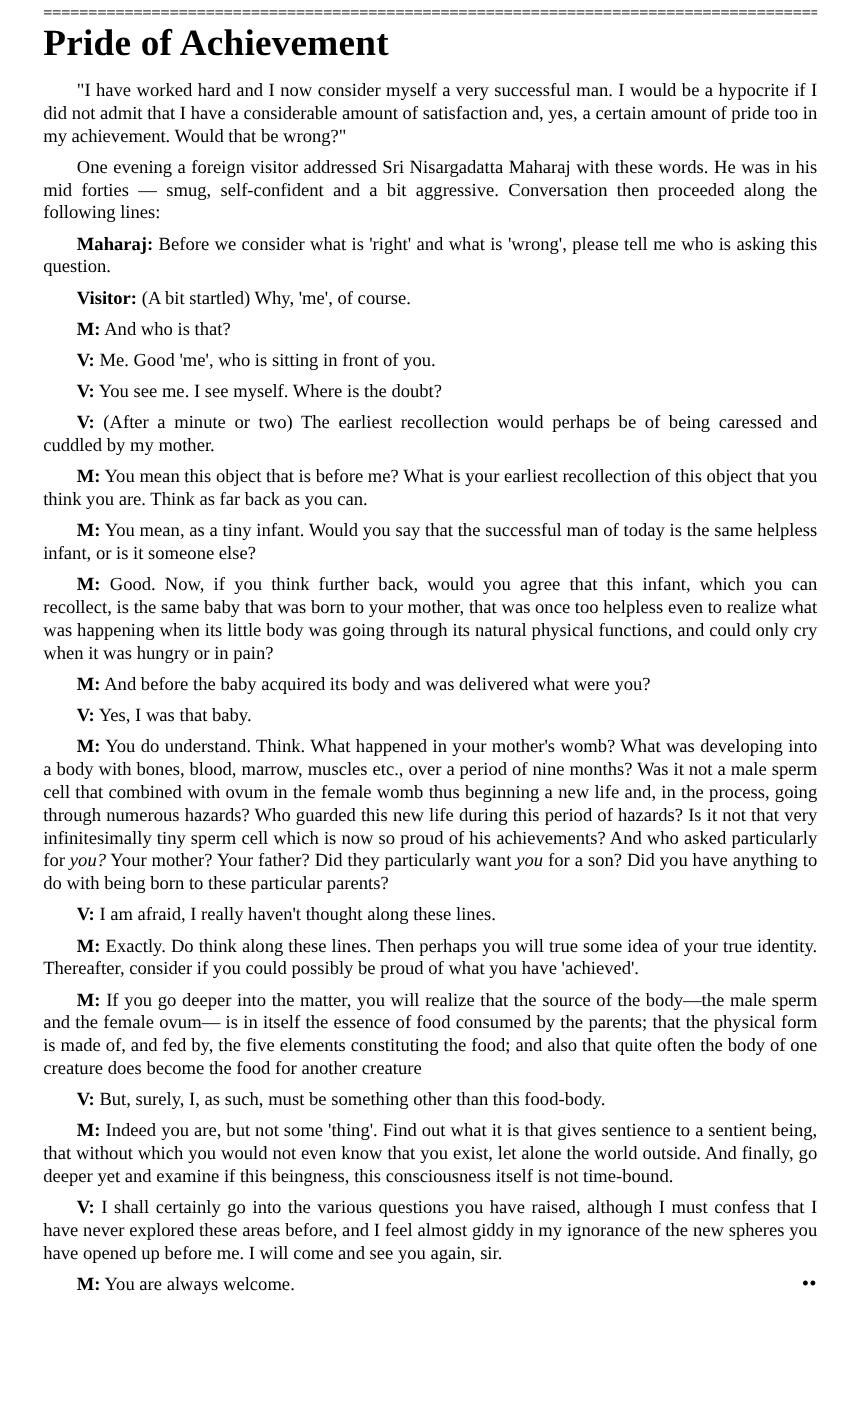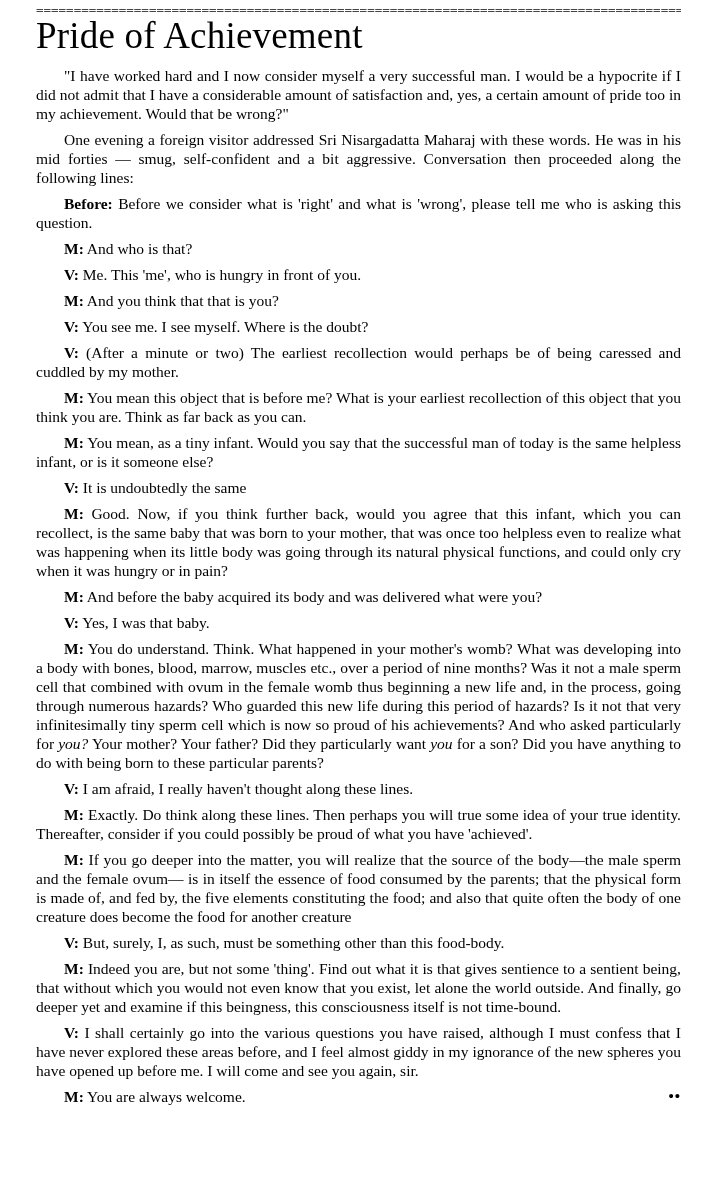--- a/index.html
+++ b/index.html
@@ -24,22 +24,22 @@
     line-height: 11px;
     height: 12px;
     color: #454545;
     white-space: nowrap;
     overflow: hidden;
     margin: 4px 0 0 0;
     letter-spacing: 0px;
   }
   h1.title {
     font-family: "Liberation Serif", serif;
-    font-weight: normal;
-    font-size: 37px;
+    font-weight: bold;
+    font-size: 31px;
     line-height: 34px;
     margin: 3px 0 13px 0;
     letter-spacing: 0.2px;
   }
   .body-text {
     font-size: 15.5px;
     line-height: 19px;
     text-align: justify;
   }
   p.para {
@@ -68,38 +68,37 @@
   <div class="divider">========================================================================================================================</div>
 
   <h1 class="title">Pride of Achievement</h1>
 
   <div class="body-text">
 
     <p class="para"><b class="spk"></b><span>"I have worked hard and I now consider myself a very successful man. I would be a hypocrite if I did not admit that I have a considerable amount of satisfaction and, yes, a certain amount of pride too in my achievement. Would that be wrong?"</span></p>
 
     <p class="para"><b class="spk"></b><span>One evening a foreign visitor addressed Sri Nisargadatta Maharaj with these words. He was in his mid forties — smug, self-confident and a bit aggressive. Conversation then proceeded along the following lines:</span></p>
 
-    <p class="para"><b class="spk">Before:</b><span> Before we consider what is 'right' and what is 'wrong', please tell me who is asking this question.</span></p>
+    <p class="para"><b class="spk">Maharaj:</b><span> Before we consider what is 'right' and what is 'wrong', please tell me who is asking this question.</span></p>
 
+    <p class="para"><b class="spk">Visitor:</b><span> (A bit startled) Why, 'me', of course.</span></p>
 
     <p class="para"><b class="spk">M:</b><span> And who is that?</span></p>
 
-    <p class="para"><b class="spk">V:</b><span> Me. This 'me', who is hungry in front of you.</span></p>
+    <p class="para"><b class="spk">V:</b><span> Me. Good 'me', who is sitting in front of you.</span></p>
 
-    <p class="para"><b class="spk">M:</b><span> And you think that that is you?</span></p>
 
     <p class="para"><b class="spk">V:</b><span> You see me. I see myself. Where is the doubt?</span></p>
 
     <p class="para"><b class="spk">V:</b><span> (After a minute or two) The earliest recollection would perhaps be of being caressed and cuddled by my mother.</span></p>
 
     <p class="para"><b class="spk">M:</b><span> You mean this object that is before me? What is your earliest recollection of this object that you think you are. Think as far back as you can.</span></p>
 
     <p class="para"><b class="spk">M:</b><span> You mean, as a tiny infant. Would you say that the successful man of today is the same helpless infant, or is it someone else?</span></p>
 
-    <p class="para"><b class="spk">V:</b><span> It is undoubtedly the same</span></p>
 
     <p class="para"><b class="spk">M:</b><span> Good. Now, if you think further back, would you agree that this infant, which you can recollect, is the same baby that was born to your mother, that was once too helpless even to realize what was happening when its little body was going through its natural physical functions, and could only cry when it was hungry or in pain?</span></p>
 
     <p class="para"><b class="spk">M:</b><span> And before the baby acquired its body and was delivered what were you?</span></p>
 
     <p class="para"><b class="spk">V:</b><span> Yes, I was that baby.</span></p>
 
 
     <p class="para"><b class="spk">M:</b><span> You do understand. Think. What happened in your mother's womb? What was developing into a body with bones, blood, marrow, muscles etc., over a period of nine months? Was it not a male sperm cell that combined with ovum in the female womb thus beginning a new life and, in the process, going through numerous hazards? Who guarded this new life during this period of hazards? Is it not that very infinitesimally tiny sperm cell which is now so proud of his achievements? And who asked particularly for </span><i>you?</i><span> Your mother? Your father? Did they particularly want </span><i>you</i><span> for a son? Did you have anything to do with being born to these particular parents?</span></p>
 

